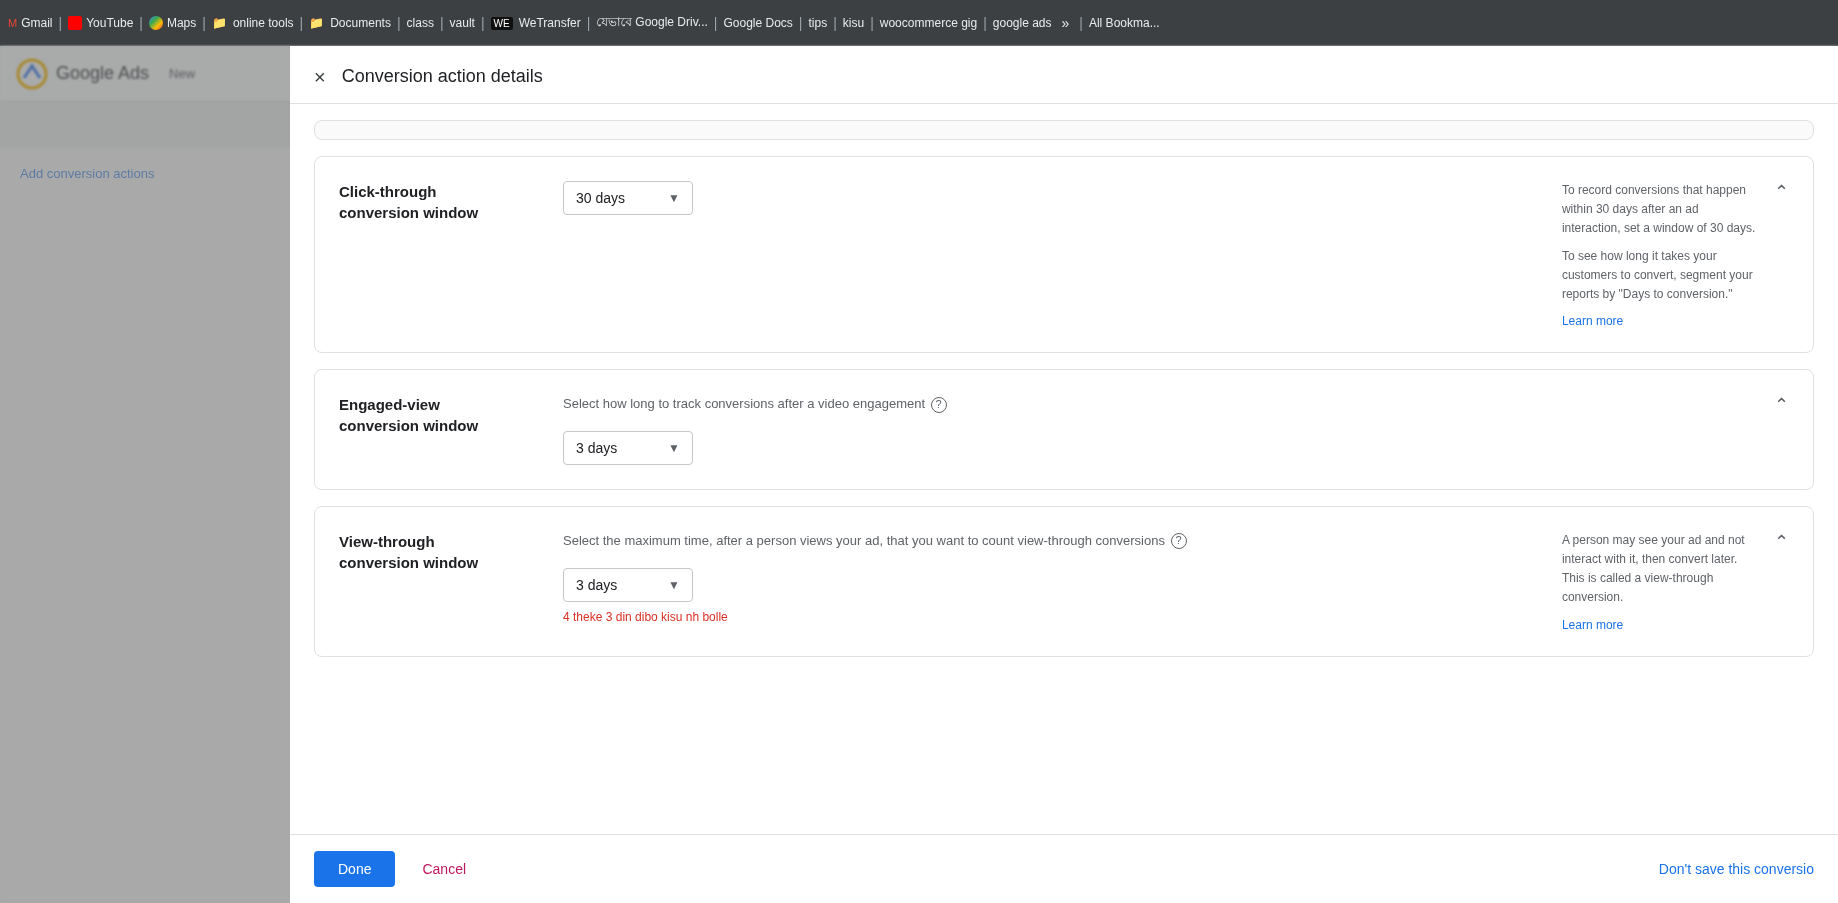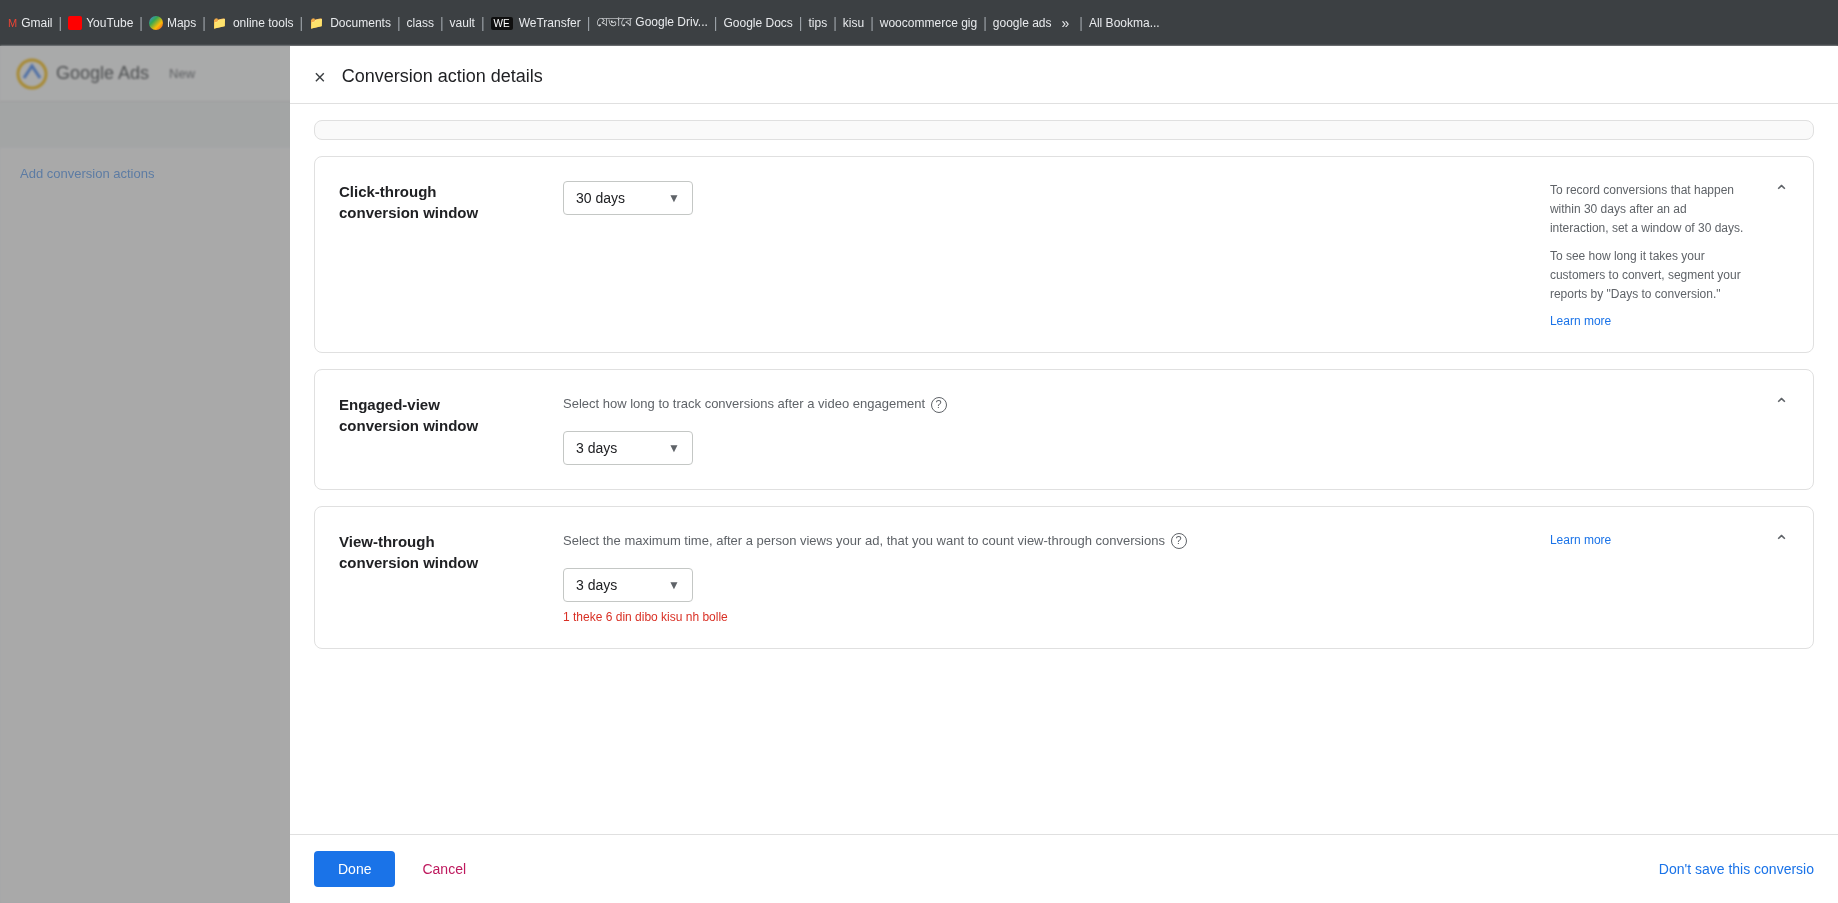--- a/index.html
+++ b/index.html
@@ -194,21 +194,21 @@
     }
 
     
     .section-card {
       border: 1px solid #e0e0e0;
       border-radius: 8px;
       margin: 16px 24px;
       padding: 24px;
       background: white;
       display: flex;
-      gap: 12px;
+      gap: 0;
     }
 
     .section-main {
       flex: 1;
       display: flex;
       gap: 24px;
     }
 
     .section-label {
       width: 200px;
@@ -517,23 +517,24 @@
         </div>
         <div class="section-content">
           <div class="section-desc">
             <span>Select the maximum time, after a person views your ad, that you want to count view-through conversions</span>
             <span class="help-icon">?</span>
           </div>
           <div class="select-wrapper">
             <span class="select-text">3 days</span>
             <span class="select-arrow">▼</span>
           </div>
-          <div class="error-text">1 theke 6 din dibo kisu nh bolle</div>
+          <div class="error-text">4 theke 3 din dibo kisu nh bolle</div>
         </div>
         <div class="section-info">
+          <div class="section-info-text">A person may see your ad and not interact with it, then convert later. This is called a view-through conversion.</div>
           <a class="learn-more-link" href="#">Learn more</a>
         </div>
       </div>
       <div class="collapse-btn">⌃</div>
     </div>
 
   </div>
 
   <div class="modal-footer">
     <button class="btn-done">Done</button>

